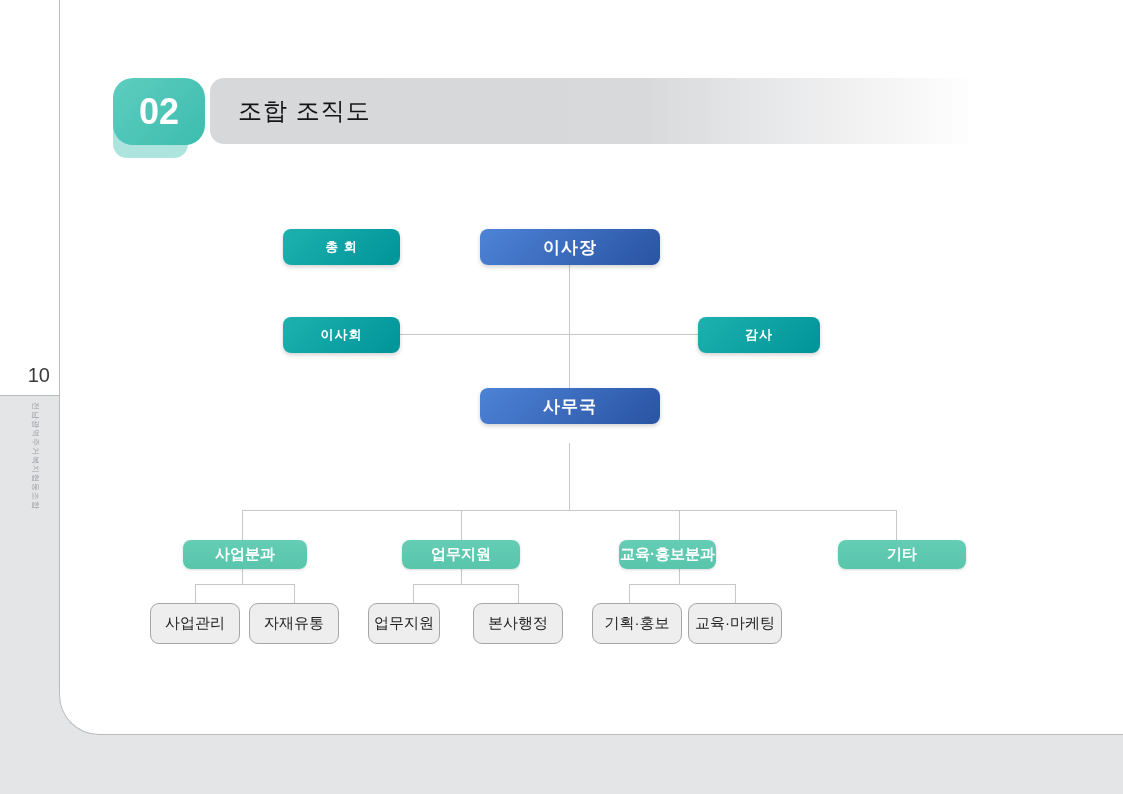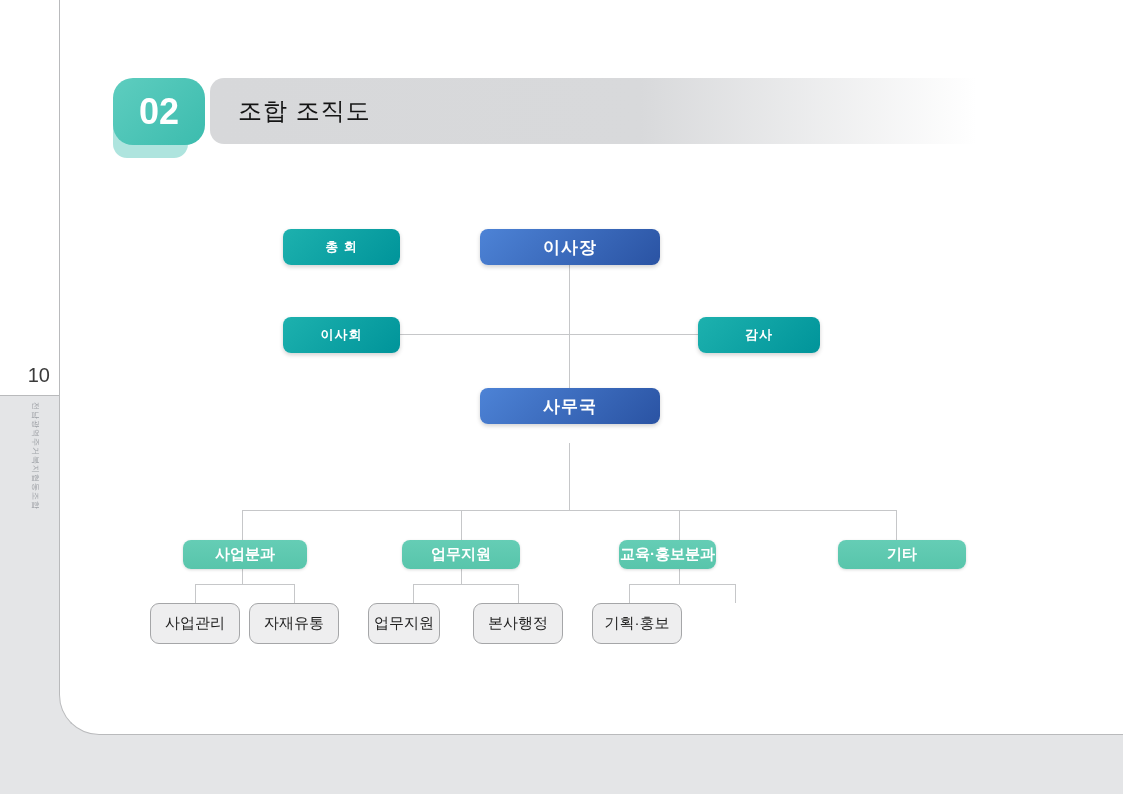--- a/index.html
+++ b/index.html
@@ -133,14 +133,15 @@
   <div class="node node-mint" style="left:183px; top:540px; width:124px;">사업분과</div>
   <div class="node node-mint" style="left:402px; top:540px; width:118px;">업무지원</div>
   <div class="node node-mint" style="left:619px; top:540px; width:97px;">교육·홍보분과</div>
   <div class="node node-mint" style="left:838px; top:540px; width:128px;">기타</div>
 
   <div class="node node-child" style="left:150px; top:603px; width:90px;">사업관리</div>
   <div class="node node-child" style="left:249px; top:603px; width:90px;">자재유통</div>
   <div class="node node-child" style="left:368px; top:603px; width:72px;">업무지원</div>
   <div class="node node-child" style="left:473px; top:603px; width:90px;">본사행정</div>
   <div class="node node-child" style="left:584px; top:603px; width:90px;margin-left:8px;">기획·홍보</div>
+  <div class="node node-child" style="left:688px; top:603px; width:94px;">교육·마케팅</div>
 
 </div>
 
 </body></html>

